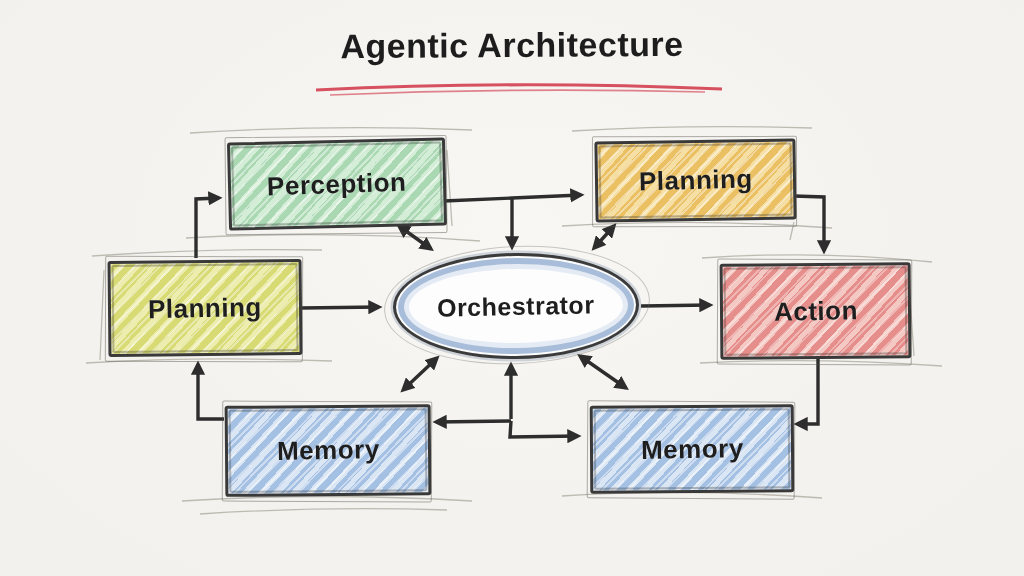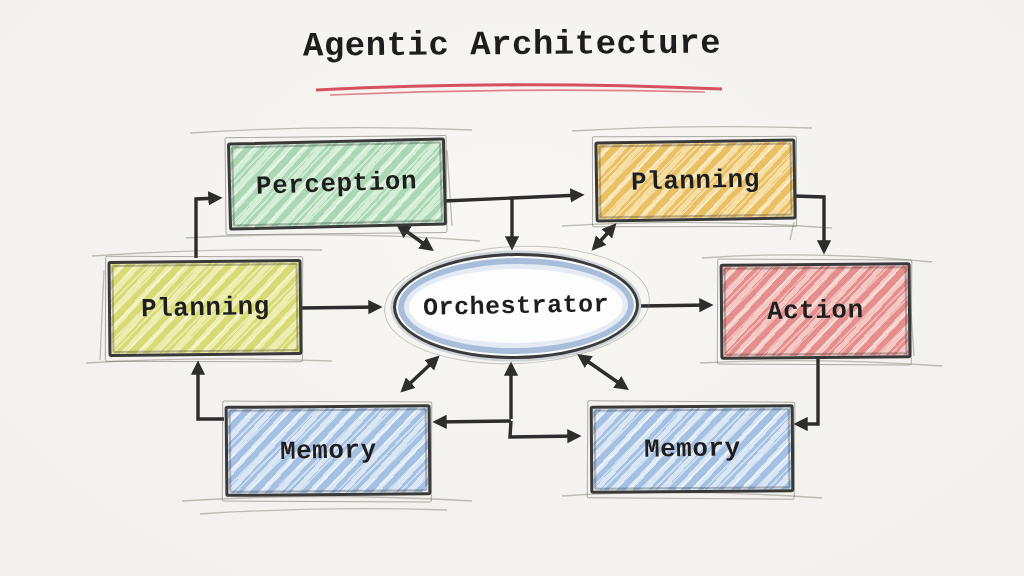--- a/index.html
+++ b/index.html
@@ -1,19 +1,19 @@
 <!DOCTYPE html>
 <html><head>
 <meta charset="utf-8">
 <style>
   html,body{margin:0;padding:0;background:#e9e8e4;}
   .canvas{
     position:relative;width:1024px;height:576px;overflow:hidden;
     background:radial-gradient(ellipse at 50% 40%, #f8f7f4 0%, #f3f2ee 60%, #edecdf00 100%), #f2f1ed;
-    font-family:Liberation Mono, monospace;
+    font-family:Liberation Sans, sans-serif;
   }
   .title{
     position:absolute;left:0;right:0;top:26px;margin:0;text-align:center;
     font-size:34px;font-weight:800;color:#1d1d1d;letter-spacing:.5px;
     transform:rotate(-.4deg);
   }
   .wires{position:absolute;inset:0;width:1024px;height:576px;}
   .node{
     position:absolute;display:flex;align-items:center;justify-content:center;
     border:3px solid #393939;border-radius:3px;

